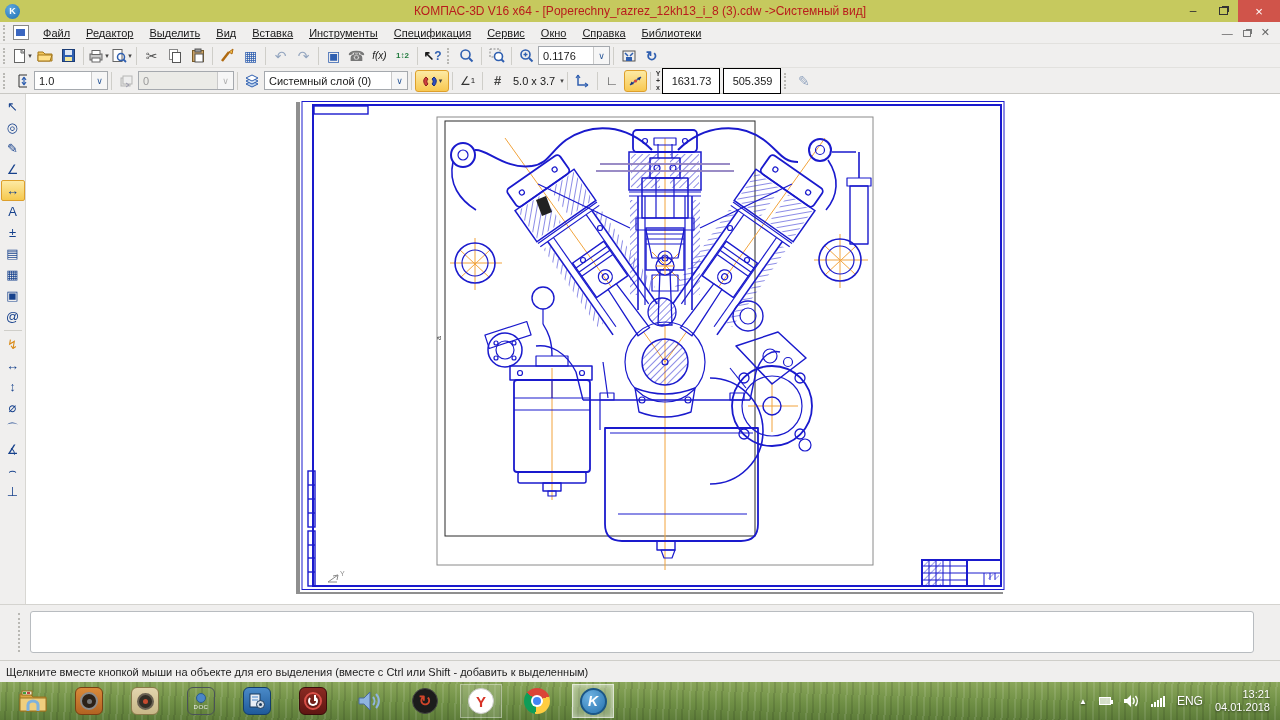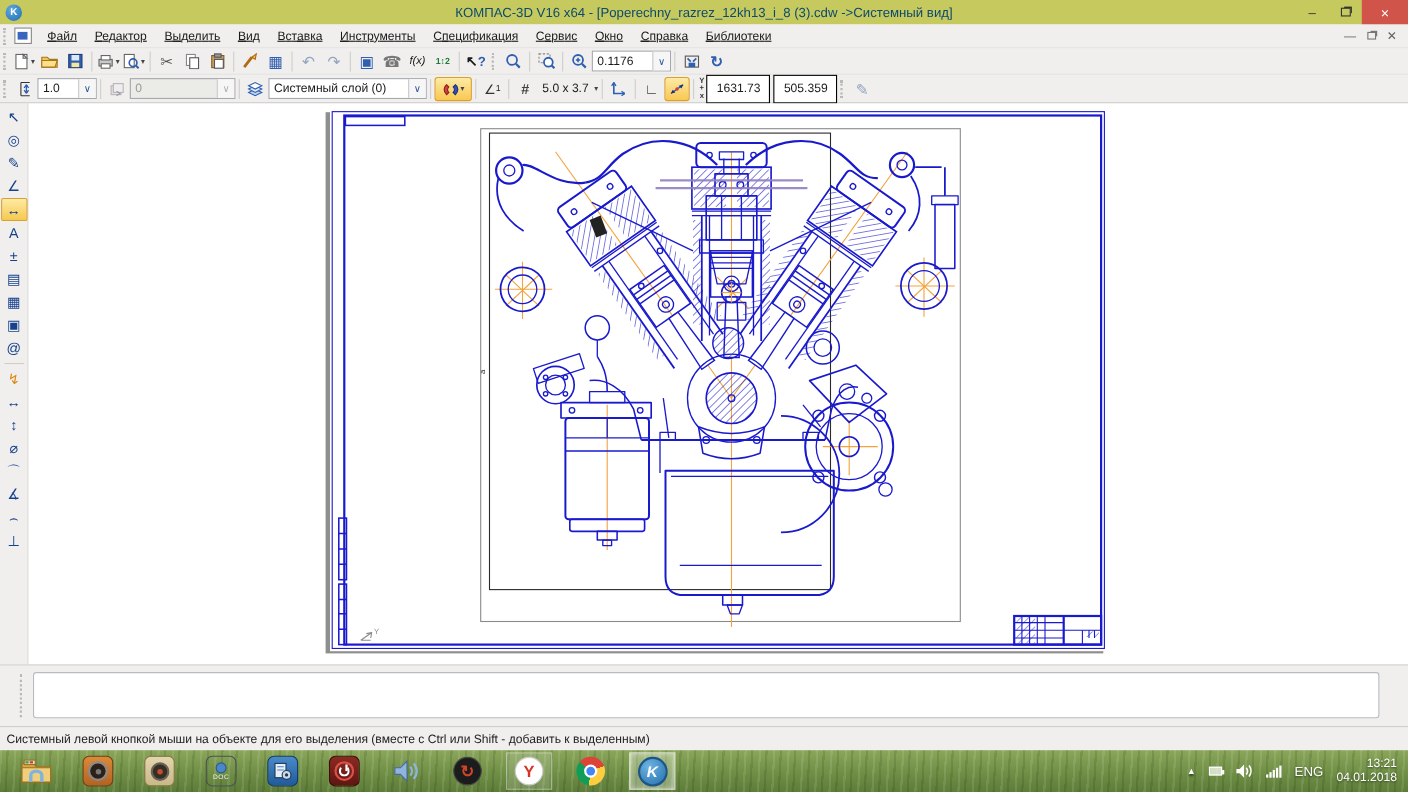--- a/index.html
+++ b/index.html
@@ -3,21 +3,21 @@
 <meta charset="utf-8">
 <style>
   * { box-sizing: border-box; margin: 0; padding: 0; }
   html,body { width:1280px; height:720px; overflow:hidden; font-family:"Liberation Sans",sans-serif; }
   body { background:#f0efee; font-size:11px; color:#1a1a1a; }
 
   
   .titlebar { height:22px; background:#c6c95e; display:flex; align-items:center; position:relative; }
   .appicon { width:15px; height:15px; border-radius:50%; background:radial-gradient(circle at 35% 30%,#5fa8dd,#1f6fb5); color:#fff;
              font-size:9px; font-weight:bold; display:flex; align-items:center; justify-content:center; margin-left:5px; }
-  .title-text { position:absolute; left:0; right:0; text-align:center; font-size:12px; color:#0c4a6e; }
+  .title-text { position:absolute; left:0; right:0; text-align:center; font-size:12px; color:#b91c1c; }
   .winbtns { margin-left:auto; display:flex; height:100%; z-index:2; }
   .wbtn { width:30px; height:100%; display:flex; align-items:center; justify-content:center; color:#333; font-size:12px; }
   .wbtn.restore i { display:inline-block; width:9px; height:8px; border:1px solid #333; box-shadow:2px -2px 0 -1px #333; }
   .wbtn.close { width:42px; background:#d0544a; color:#fff; font-size:13px; }
 
   
   .menubar { height:22px; background:#f0efee; display:flex; align-items:center; border-bottom:1px solid #e2e1de; }
   .grip { width:5px; height:16px; margin:0 3px; border-left:2px dotted #b9b8b4; }
   .childicon { width:16px; height:15px; background:#fff; border:1px solid #888; margin:0 6px 0 2px; position:relative; }
   .childicon::after { content:""; position:absolute; left:2px; top:3px; width:9px; height:7px; background:#3a66c0; }
@@ -234,21 +234,21 @@
 </div>
 
 <div class="toolbar tb2">
   <div class="grip"></div>
   <div class="tbtn">
     <svg width="14" height="16">
         <path d="M3 2 v12 M3 2 h8 M3 14 h8" stroke="#333" fill="none"></path>
         <path d="M8 4 v8 M8 4 l-2 3 M8 4 l2 3 M8 12 l-2 -3 M8 12 l2 -3" stroke="#2f5fb0" fill="none" stroke-width="1.2"></path>
       </svg>
   </div>
-  <div class="combo" style="width:54px">
+  <div class="combo" style="width:74px">
     <span class="val" style="flex:1">1.0</span>
     <span class="arr">∨</span>
   </div>
   <div class="sep"></div>
   <div class="tbtn">
     <svg width="15" height="14" opacity="0.55">
         <rect x="2" y="4" width="9" height="8" fill="#ddd" stroke="#888"></rect>
         <rect x="4" y="2" width="9" height="8" fill="#eee" stroke="#888"></rect>
         <path d="M7 13 l3 -2 l-3 -2" fill="none" stroke="#557"></path>
       </svg>
@@ -554,21 +554,21 @@
     </div>
   </div>
 </div>
 
 <div class="propbar">
   <div class="propgrip"></div>
   <div class="propbox"></div>
 </div>
 
 <div class="statusbar">
-  <span>Системный левой кнопкой мыши на объекте для его выделения (вместе с Ctrl или Shift - добавить к выделенным)</span>
+  <span>Щелкните вместе кнопкой мыши на объекте для его выделения (вместе с Ctrl или Shift - добавить к выделенным)</span>
 </div>
 
 <div class="taskbar">
   <div class="app">
     <svg width="30" height="26">
         <path d="M2 6 h10 l3 3 h13 v14 h-26 Z" fill="#d9a441" stroke="#9a7220"></path>
         <path d="M2 10 h26 v13 h-26 Z" fill="#efcf7e" stroke="#9a7220"></path>
         <rect x="4" y="3" width="10" height="4" fill="#e8e3d2" stroke="#9a7220"></rect>
         <rect x="5" y="4" width="3" height="2" fill="#3e9e3e"></rect>
         <rect x="9" y="4" width="3" height="2" fill="#c04040"></rect>

